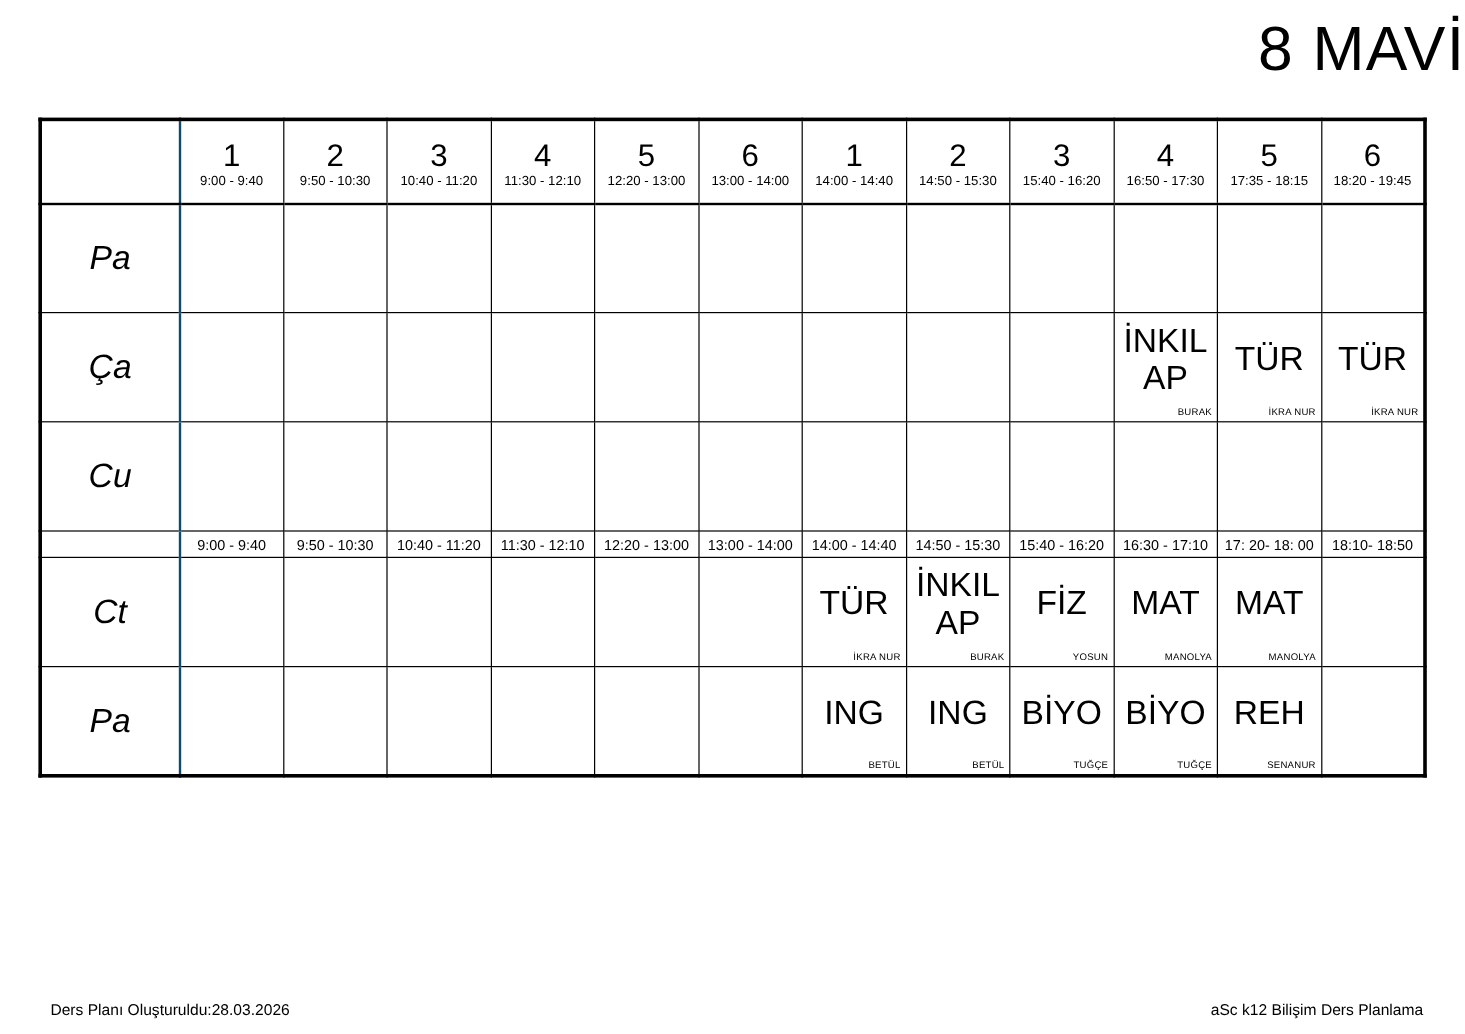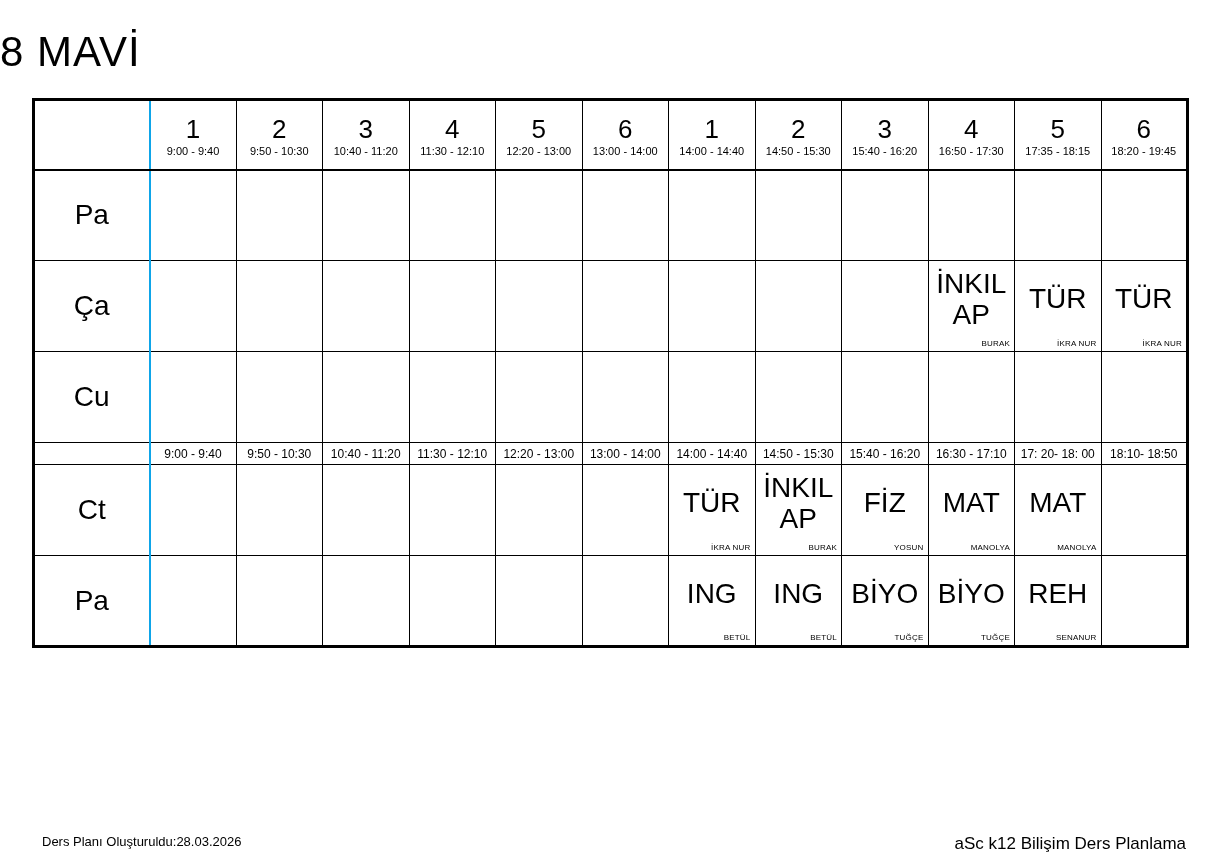--- a/index.html
+++ b/index.html
@@ -1,38 +1,38 @@
 <!DOCTYPE html>
 <html><head>
 <meta charset="utf-8">
 <style>
   * { margin:0; padding:0; box-sizing:border-box; }
   html,body { width:1221px; height:862px; background:#fff; color:#000;
     font-family:"Liberation Sans", sans-serif; position:relative; overflow:hidden; }
-  .title { position:absolute; top:28px; left:0; width:100%; text-align:left;
-    font-size:42px; letter-spacing:1px; }
+  .title { position:absolute; top:11px; left:0; width:100%; text-align:right;
+    font-size:52px; letter-spacing:1px; }
   table.tt { position:absolute; left:32px; top:98px; width:1157px;
     border-collapse:collapse; table-layout:fixed; border:3px solid #000; }
   td { border:1px solid #000; padding:0; vertical-align:middle; position:relative; }
   tr.header-row { height:70px; }
   tr.header-row td { border-bottom:2px solid #000; }
   tr.day-row { height:91px; }
   tr.mid-row { height:22px; }
-  td.day-cell, td.corner-cell, td.mid-day-cell { border-right:2px solid #0ea5e9; }
+  td.day-cell, td.corner-cell, td.mid-day-cell { border-right:2px solid #0c4a6e;font-style:italic; }
   td.day-cell { font-size:28px; text-align:center; }
   .pnum { font-size:26px; line-height:30px; text-align:center; padding-top:6px; }
   .ptime { font-size:11px; line-height:14px; text-align:center; padding-bottom:3px; }
   td.mid-time-cell { font-size:12px; text-align:center; }
   td.slot .subject { position:absolute; left:0; right:0; top:0; bottom:14px;
     display:flex; align-items:center; justify-content:center; text-align:center;
     font-size:28px; line-height:1.12; overflow-wrap:anywhere; padding:0 4px; }
   td.slot .teacher { position:absolute; right:4px; bottom:3px;
     font-size:8px; font-weight:normal; letter-spacing:0.2px; }
   .footer-left  { position:absolute; left:32px;  top:834px; font-size:13px;margin-left:10px; }
-  .footer-right { position:absolute; right:35px; top:834px; font-size:17px; }
+  .footer-right { position:absolute; right:35px; top:834px; font-size:13px; }
 </style>
 </head>
 <body>
 
 <div class="title">8 MAVİ</div>
 
 <table class="tt">
   <colgroup>
     <col style="width:116px">
     <col>

